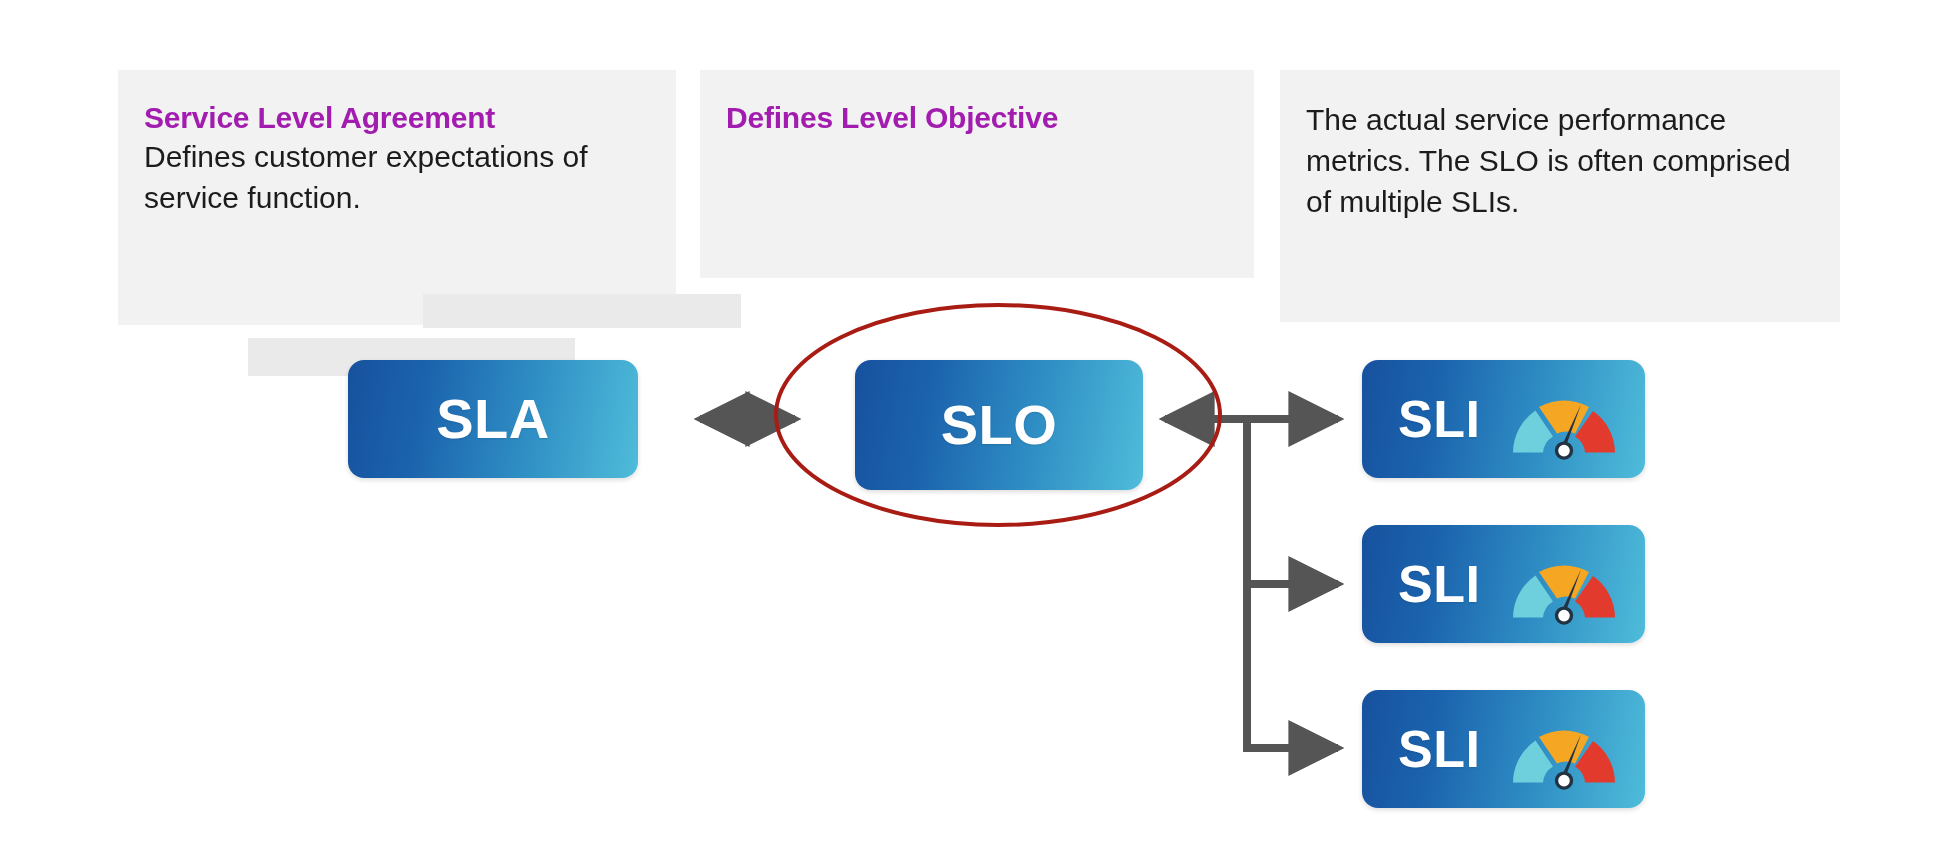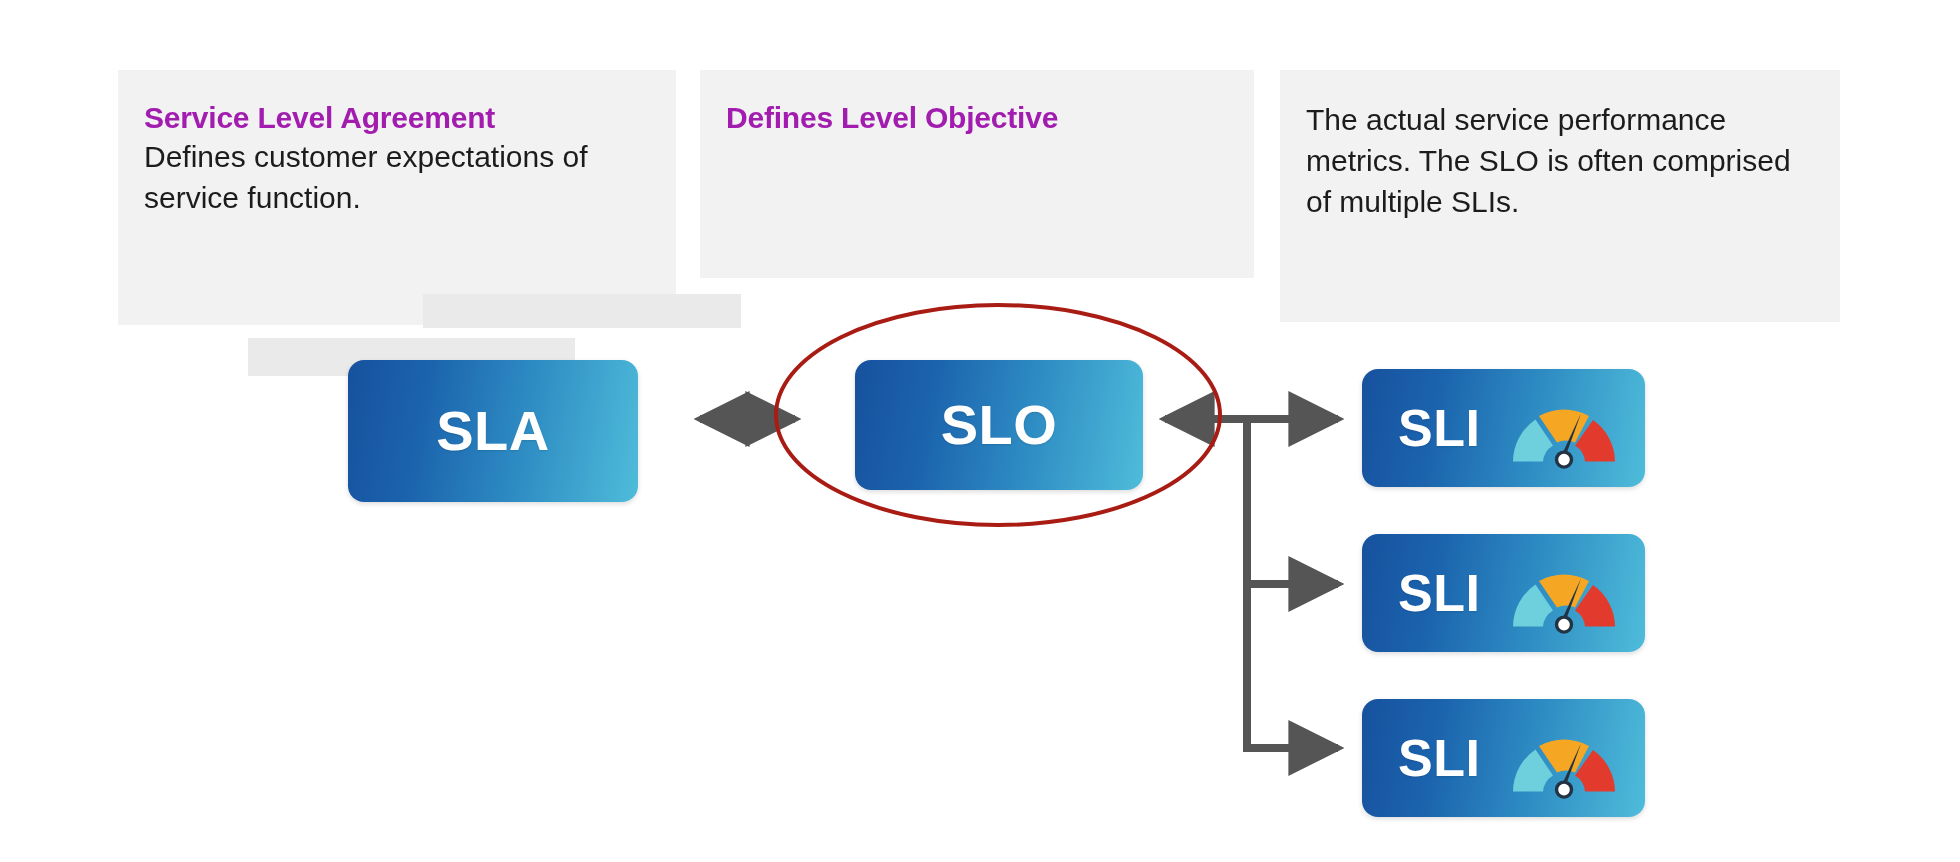--- a/index.html
+++ b/index.html
@@ -61,21 +61,21 @@
   .node-label {
     color: #ffffff;
     font-weight: bold;
     font-size: 56px;
     letter-spacing: 0.5px;
     line-height: 1;
     text-shadow: 0 1px 2px rgba(0,0,0,0.12);
   }
   .node-sla   { justify-content: center; }
   .node-slo   { justify-content: center; }
-  .node-sli   { justify-content: flex-start; padding-left: 36px; margin-top: 9px; }
+  .node-sli   { justify-content: flex-start; padding-left: 36px; }
   .node-sli .node-label { font-size: 52px; }
   .gauge-wrap {
     position: absolute;
     right: 22px;
     top: 50%;
     transform: translateY(-48%);
     width: 118px;
     height: 80px;
   }
   svg.overlay {
@@ -131,21 +131,21 @@
 
     <line x1="1247" y1="419" x2="1338" y2="419" stroke="#555555" stroke-width="8" marker-end="url(#arrowR)"></line>
 
     <line x1="1247" y1="584" x2="1338" y2="584" stroke="#555555" stroke-width="8" marker-end="url(#arrowR)"></line>
 
     <line x1="1247" y1="748" x2="1338" y2="748" stroke="#555555" stroke-width="8" marker-end="url(#arrowR)"></line>
 
     <ellipse cx="998" cy="415" rx="222" ry="110" fill="none" stroke="#a81c14" stroke-width="4"></ellipse>
   </svg>
 
-  <div class="node node-sla" style="left:348px; top:360px; width:290px; height:142px;">
+  <div class="node node-sla" style="left:348px; top:360px; width:290px; height:118px;">
     <span class="node-label">SLA</span>
   </div>
 
   <div class="node node-slo" style="left:855px; top:360px; width:288px; height:130px;">
     <span class="node-label">SLO</span>
   </div>
 
   <div class="node node-sli" style="left:1362px; top:360px; width:283px; height:118px;">
     <span class="node-label">SLI</span>
     <span class="gauge-wrap">

